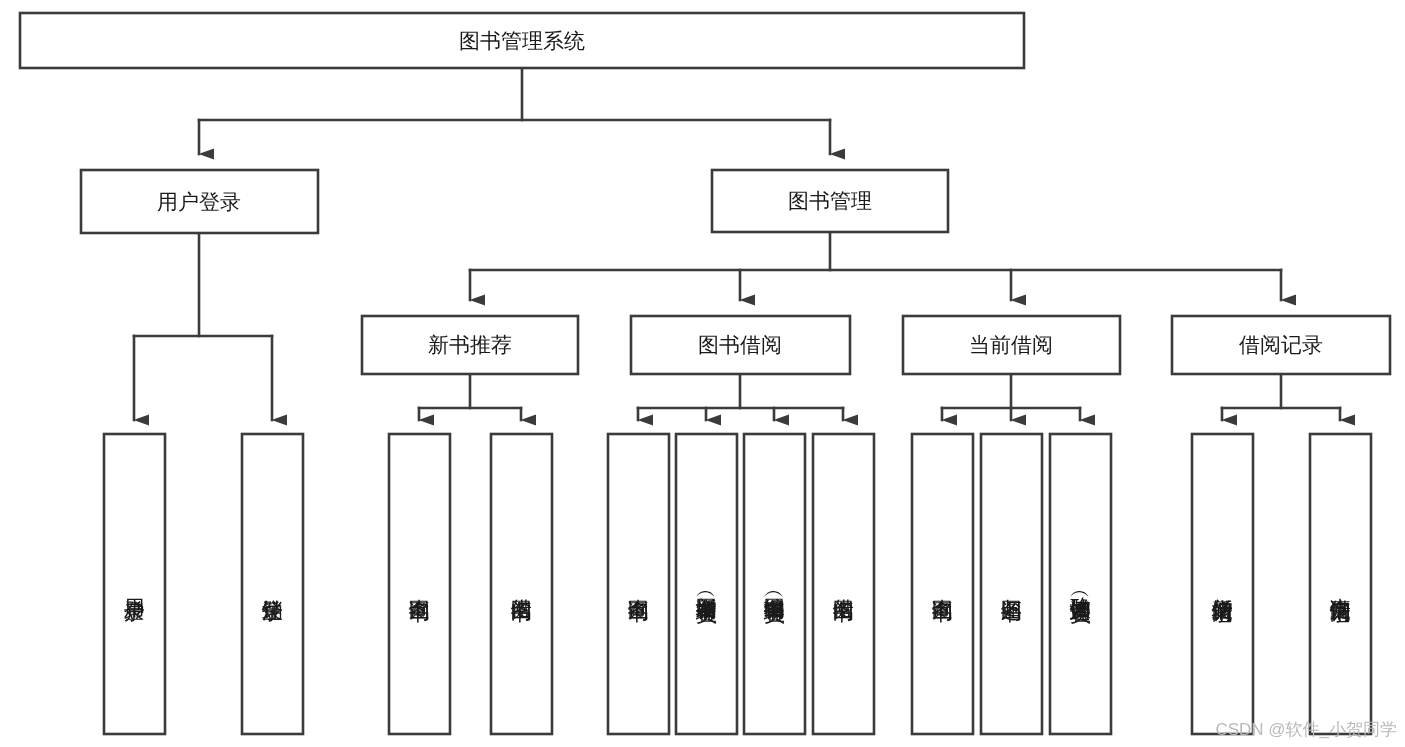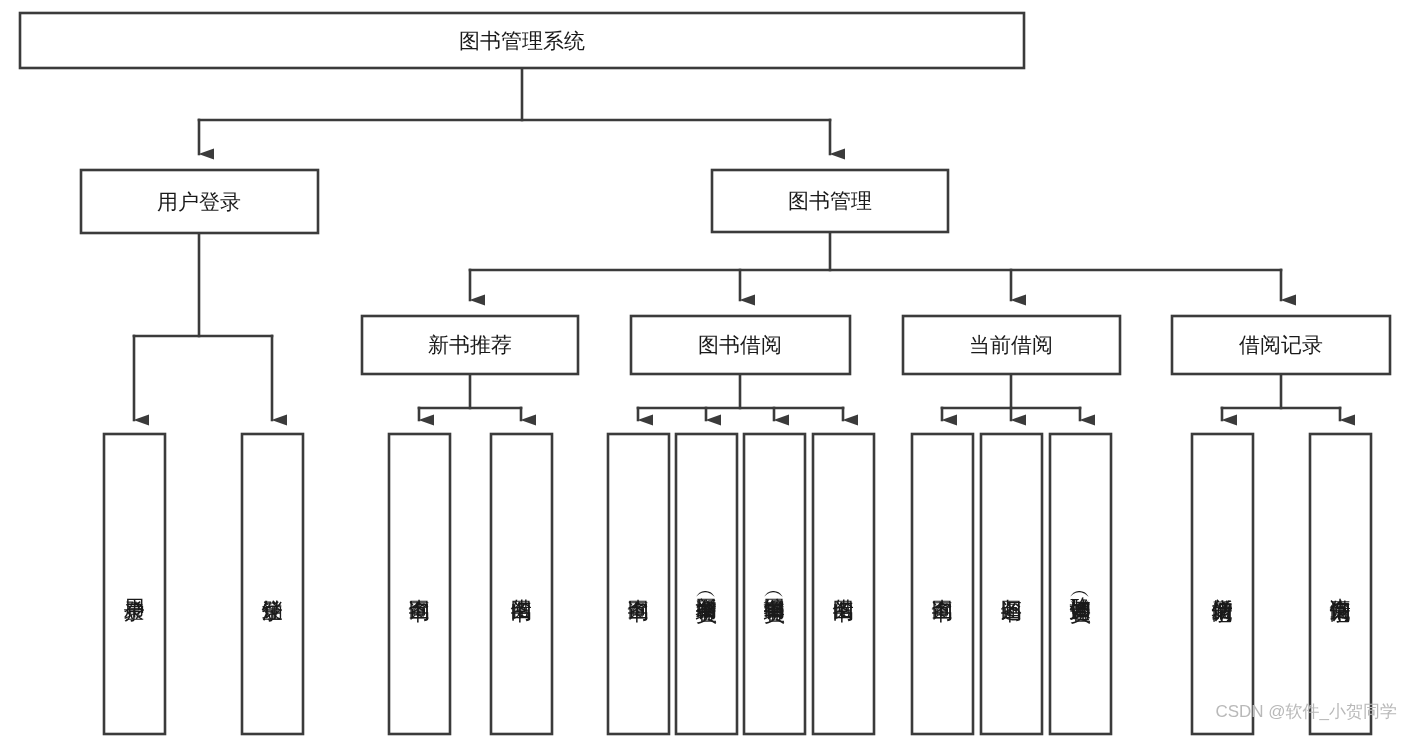--- a/index.html
+++ b/index.html
@@ -58,21 +58,21 @@
     text-align: center;
     writing-mode: vertical-rl;
     text-orientation: upright;
     white-space: nowrap;
     pointer-events: none;
     letter-spacing: 1px;
   }
   .watermark {
     position: absolute;
     right: 8px;
-    bottom: 24px;
+    bottom: 6px;
     font-family: "Liberation Sans", "DejaVu Sans", sans-serif;
     font-size: 17px;
     color: #b9b9b9;
     white-space: nowrap;
     pointer-events: none;
   }
 </style>
 </head>
 <body>
 

